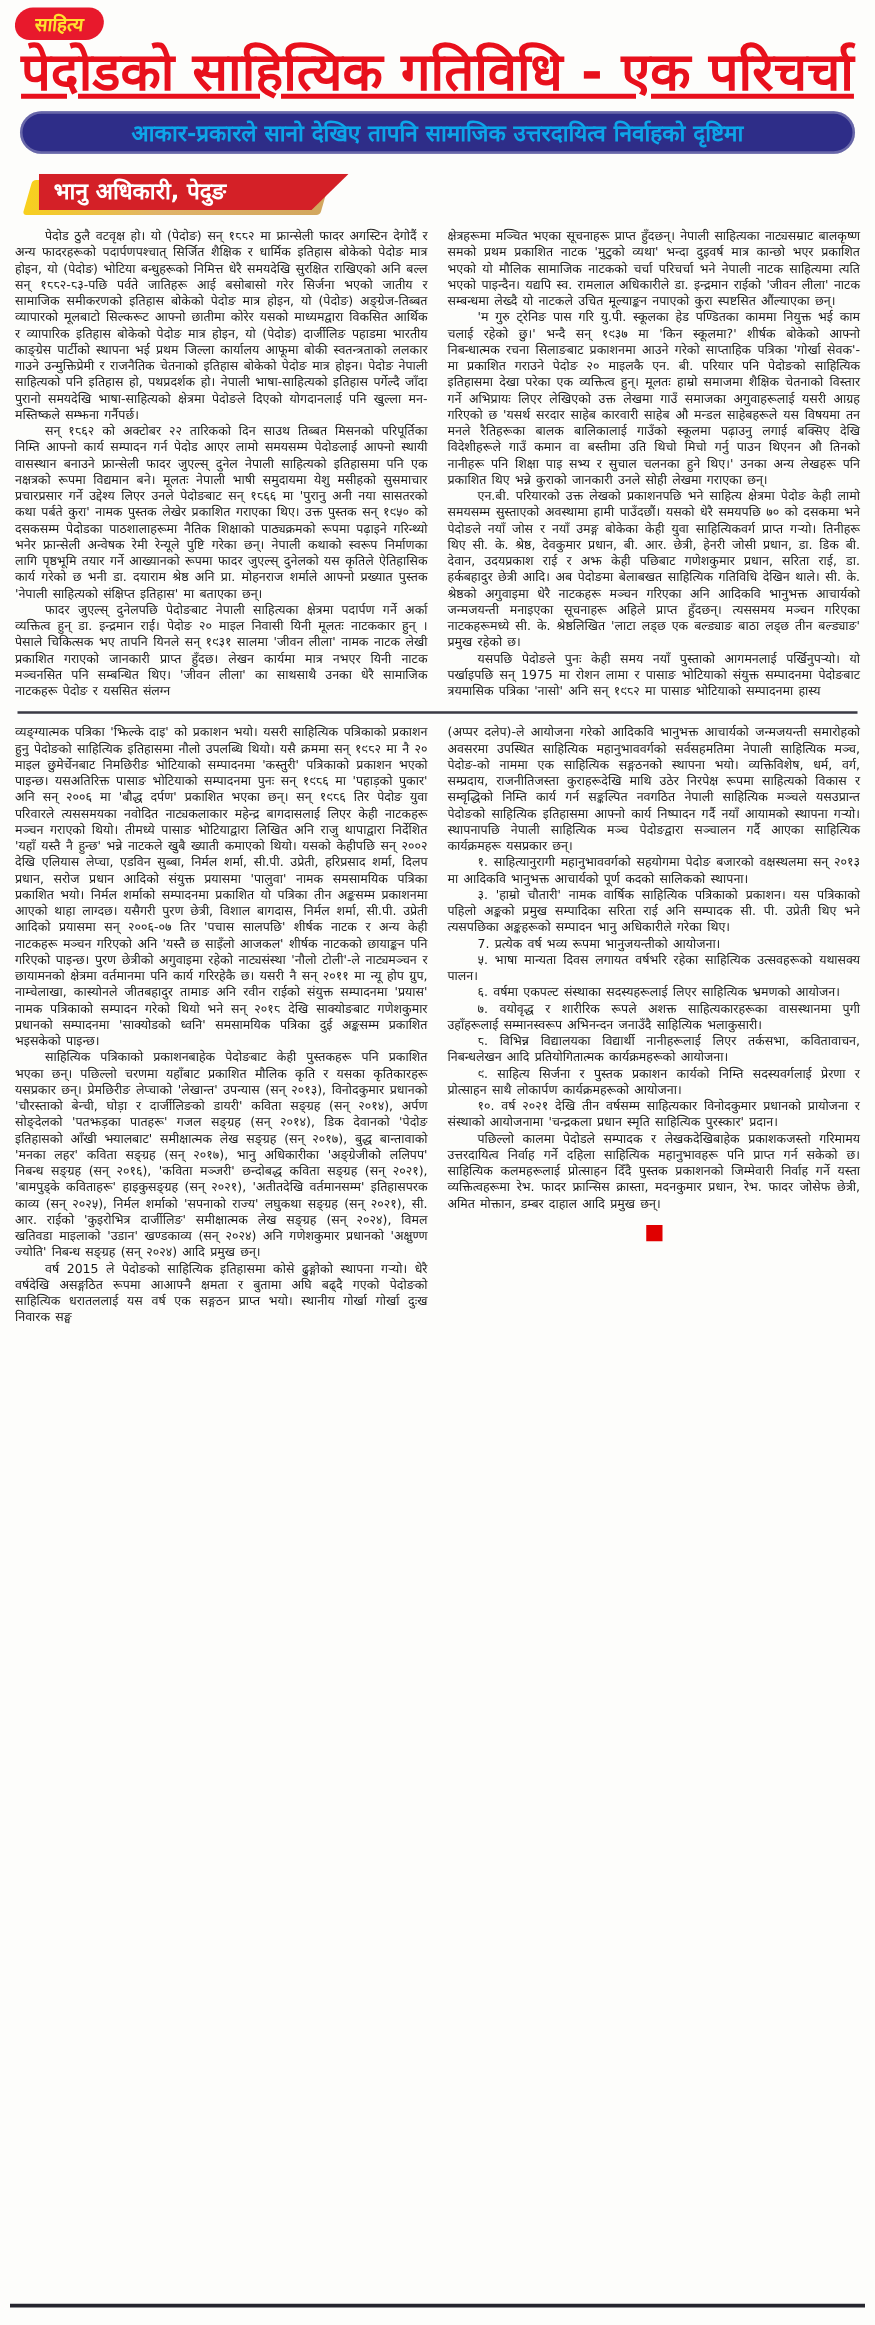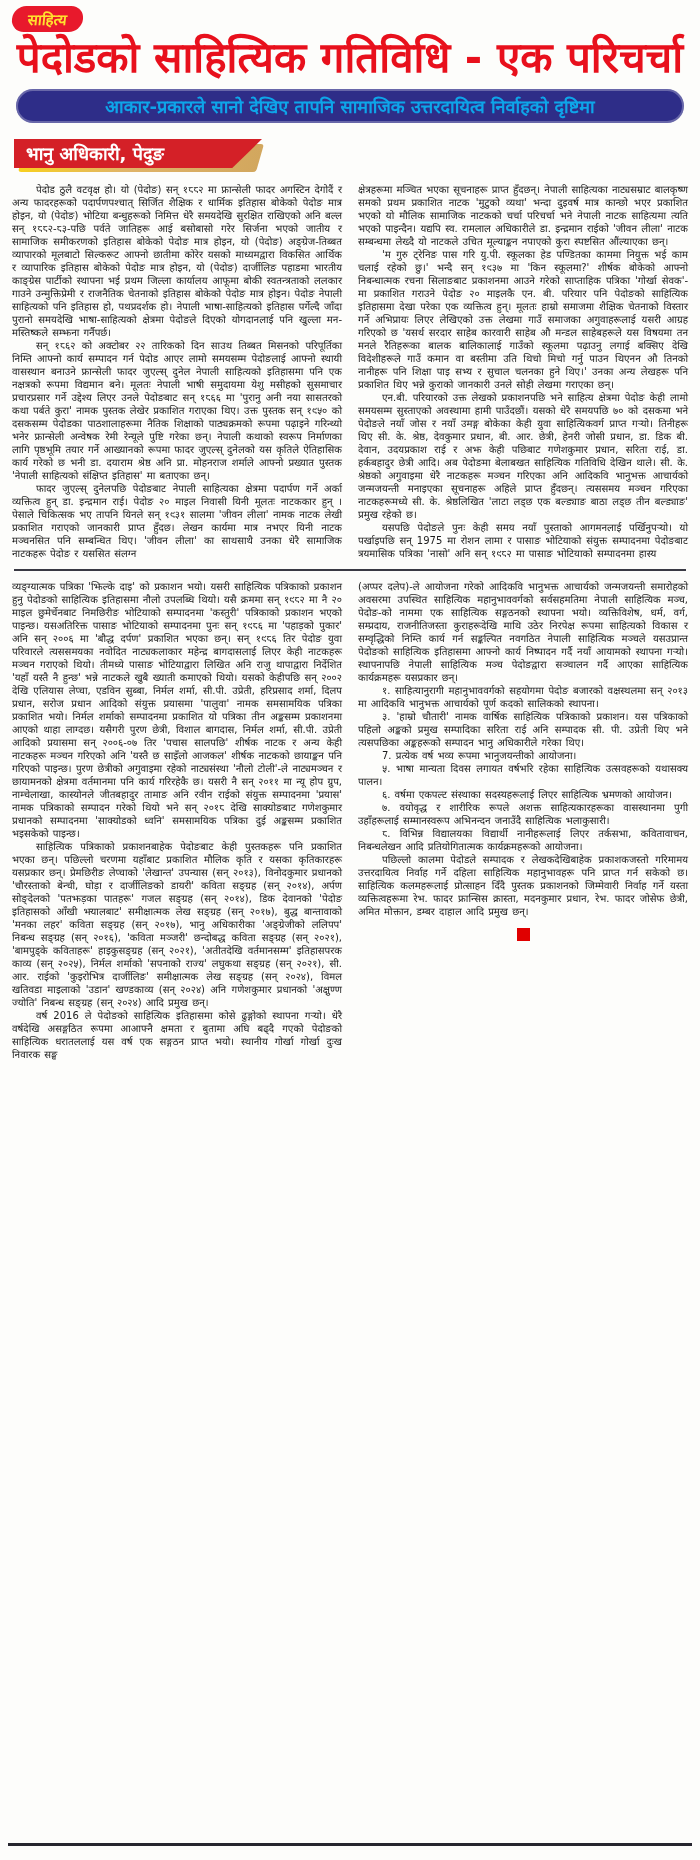--- a/index.html
+++ b/index.html
@@ -11,37 +11,37 @@
   .page{padding:4px 12px 0 12px;position:relative;height:1852px;box-sizing:border-box;}
 
   
   .lit-badge{
     display:inline-block;background:#e8192c;color:#ffe22e;
     font-weight:bold;font-size:15px;padding:3px 16px;border-radius:14px;
     transform:skewX(-6deg);margin:2px 0 0 0;
   }
   .main-title{
     text-align:center;color:#e8101c;font-weight:bold;
-    font-size:42px;line-height:1.12;margin:2px 0 8px 0;letter-spacing:0;
+    font-size:42px;line-height:1.12;margin:2px 0 8px 0;letter-spacing:0;text-decoration:underline;
   }
   .subtitle-bar{
     margin:0 4px;background:#2e2d88;color:#0ea5e9;border-radius:18px;
     text-align:center;font-weight:bold;font-size:18px;padding:5px 6px;
     box-shadow:inset 0 0 0 2px rgba(255,255,255,.28);
   }
 
   
   .byline-wrap{position:relative;height:36px;margin:16px 0 8px 2px;width:260px;}
   .byline-back{
     position:absolute;left:8px;top:5px;width:238px;height:28px;
     background:linear-gradient(90deg,#f8d01e 0%,#e0b468 45%,#d2a75e 100%);
     transform:skewX(-16deg);border-radius:3px;
   }
   .byline-ribbon{
-    position:absolute;left:0;top:0;width:248px;height:29px;
+    position:absolute;left:17px;top:0;width:248px;height:29px;
     background:#d42027;color:#ffffff;font-weight:bold;font-size:18px;
     line-height:29px;padding-left:12px;box-sizing:border-box;
     clip-path:polygon(0 0,100% 0,88% 100%,0 100%);
   }
 
   
   .cols{display:grid;grid-template-columns:1fr 1fr;column-gap:16px;}
   .col{min-width:0;}
   .para{
     margin:0;font-size:10px;line-height:1.30;text-align:justify;
@@ -91,32 +91,34 @@
         <p class="para">यसपछि पेदोङले पुनः केही समय नयाँ पुस्ताको आगमनलाई पर्खिनुपऱ्यो। यो पर्खाइपछि सन् 1975 मा रोशन लामा र पासाङ भोटियाको संयुक्त सम्पादनमा पेदोङबाट त्रयमासिक पत्रिका 'नासो' अनि सन् १९८२ मा पासाङ भोटियाको सम्पादनमा हास्य</p>
       </div>
   </div>
 
   <hr class="section-divider">
 
   <div class="cols">
     <div class="col">
         <p class="para cont">व्यङ्ग्यात्मक पत्रिका 'झिल्के दाइ' को प्रकाशन भयो। यसरी साहित्यिक पत्रिकाको प्रकाशन हुनु पेदोङको साहित्यिक इतिहासमा नौलो उपलब्धि थियो। यसै क्रममा सन् १९८२ मा नै २० माइल छुमेर्चेनबाट निमछिरीङ भोटियाको सम्पादनमा 'कस्तुरी' पत्रिकाको प्रकाशन भएको पाइन्छ। यसअतिरिक्त पासाङ भोटियाको सम्पादनमा पुनः सन् १९८६ मा 'पहाड़को पुकार' अनि सन् २००६ मा 'बौद्ध दर्पण' प्रकाशित भएका छन्। सन् १९८६ तिर पेदोङ युवा परिवारले त्यससमयका नवोदित नाट्यकलाकार महेन्द्र बागदासलाई लिएर केही नाटकहरू मञ्चन गराएको थियो। तीमध्ये पासाङ भोटियाद्वारा लिखित अनि राजु थापाद्वारा निर्देशित 'यहाँ यस्तै नै हुन्छ' भन्ने नाटकले खुबै ख्याती कमाएको थियो। यसको केहीपछि सन् २००२ देखि एलियास लेप्चा, एडविन सुब्बा, निर्मल शर्मा, सी.पी. उप्रेती, हरिप्रसाद शर्मा, दिलप प्रधान, सरोज प्रधान आदिको संयुक्त प्रयासमा 'पालुवा' नामक समसामयिक पत्रिका प्रकाशित भयो। निर्मल शर्माको सम्पादनमा प्रकाशित यो पत्रिका तीन अङ्कसम्म प्रकाशनमा आएको थाहा लाग्दछ। यसैगरी पुरण छेत्री, विशाल बागदास, निर्मल शर्मा, सी.पी. उप्रेती आदिको प्रयासमा सन् २००६-०७ तिर 'पचास सालपछि' शीर्षक नाटक र अन्य केही नाटकहरू मञ्चन गरिएको अनि 'यस्तै छ साइँलो आजकल' शीर्षक नाटकको छायाङ्कन पनि गरिएको पाइन्छ। पुरण छेत्रीको अगुवाइमा रहेको नाट्यसंस्था 'नौलो टोली'-ले नाट्यमञ्चन र छायामनको क्षेत्रमा वर्तमानमा पनि कार्य गरिरहेकै छ। यसरी नै सन् २०११ मा न्यू होप ग्रुप, नाम्चेलाखा, कास्योनले जीतबहादुर तामाङ अनि रवीन राईको संयुक्त सम्पादनमा 'प्रयास' नामक पत्रिकाको सम्पादन गरेको थियो भने सन् २०१८ देखि साक्योङबाट गणेशकुमार प्रधानको सम्पादनमा 'साक्योडको ध्वनि' समसामयिक पत्रिका दुई अङ्कसम्म प्रकाशित भइसकेको पाइन्छ।</p>
         <p class="para">साहित्यिक पत्रिकाको प्रकाशनबाहेक पेदोङबाट केही पुस्तकहरू पनि प्रकाशित भएका छन्। पछिल्लो चरणमा यहाँबाट प्रकाशित मौलिक कृति र यसका कृतिकारहरू यसप्रकार छन्। प्रेमछिरीङ लेप्चाको 'लेखान्त' उपन्यास (सन् २०१३), विनोदकुमार प्रधानको 'चौरस्ताको बेन्ची, घोड़ा र दार्जीलिङको डायरी' कविता सङ्ग्रह (सन् २०१४), अर्पण सोङ्देलको 'पतझड़का पातहरू' गजल सङ्ग्रह (सन् २०१४), डिक देवानको 'पेदोङ इतिहासको आँखी झ्यालबाट' समीक्षात्मक लेख सङ्ग्रह (सन् २०१७), बुद्ध बान्तावाको 'मनका लहर' कविता सङ्ग्रह (सन् २०१७), भानु अधिकारीका 'अङ्ग्रेजीको ललिपप' निबन्ध सङ्ग्रह (सन् २०१६), 'कविता मञ्जरी' छन्दोबद्ध कविता सङ्ग्रह (सन् २०२१), 'बामपुड्के कविताहरू' हाइकुसङ्ग्रह (सन् २०२१), 'अतीतदेखि वर्तमानसम्म' इतिहासपरक काव्य (सन् २०२५), निर्मल शर्माको 'सपनाको राज्य' लघुकथा सङ्ग्रह (सन् २०२१), सी. आर. राईको 'कुइरोभित्र दार्जीलिङ' समीक्षात्मक लेख सङ्ग्रह (सन् २०२४), विमल खतिवडा माइलाको 'उडान' खण्डकाव्य (सन् २०२४) अनि गणेशकुमार प्रधानको 'अक्षुण्ण ज्योति' निबन्ध सङ्ग्रह (सन् २०२४) आदि प्रमुख छन्।</p>
-        <p class="para">वर्ष 2016 ले पेदोङको साहित्यिक इतिहासमा कोसे ढुङ्गोको स्थापना गऱ्यो। धेरै वर्षदेखि असङ्गठित रूपमा आआफ्नै क्षमता र बुतामा अघि बढ्दै गएको पेदोङको साहित्यिक धरातललाई यस वर्ष एक सङ्गठन प्राप्त भयो। स्थानीय गोर्खा गोर्खा दुःख निवारक सङ्घ</p>
+        <p class="para">वर्ष 2015 ले पेदोङको साहित्यिक इतिहासमा कोसे ढुङ्गोको स्थापना गऱ्यो। धेरै वर्षदेखि असङ्गठित रूपमा आआफ्नै क्षमता र बुतामा अघि बढ्दै गएको पेदोङको साहित्यिक धरातललाई यस वर्ष एक सङ्गठन प्राप्त भयो। स्थानीय गोर्खा गोर्खा दुःख निवारक सङ्घ</p>
       </div>
     <div class="col">
       <div>
           <p class="para cont">(अप्पर दलेप)-ले आयोजना गरेको आदिकवि भानुभक्त आचार्यको जन्मजयन्ती समारोहको अवसरमा उपस्थित साहित्यिक महानुभाववर्गको सर्वसहमतिमा नेपाली साहित्यिक मञ्च, पेदोङ-को नाममा एक साहित्यिक सङ्गठनको स्थापना भयो। व्यक्तिविशेष, धर्म, वर्ग, सम्प्रदाय, राजनीतिजस्ता कुराहरूदेखि माथि उठेर निरपेक्ष रूपमा साहित्यको विकास र सम्वृद्धिको निम्ति कार्य गर्न सङ्कल्पित नवगठित नेपाली साहित्यिक मञ्चले यसउप्रान्त पेदोङको साहित्यिक इतिहासमा आफ्नो कार्य निष्पादन गर्दै नयाँ आयामको स्थापना गऱ्यो। स्थापनापछि नेपाली साहित्यिक मञ्च पेदोङद्वारा सञ्चालन गर्दै आएका साहित्यिक कार्यक्रमहरू यसप्रकार छन्।</p>
           <p class="para">१. साहित्यानुरागी महानुभाववर्गको सहयोगमा पेदोङ बजारको वक्षस्थलमा सन् २०१३ मा आदिकवि भानुभक्त आचार्यको पूर्ण कदको सालिकको स्थापना।</p>
           <p class="para">३. 'हाम्रो चौतारी' नामक वार्षिक साहित्यिक पत्रिकाको प्रकाशन। यस पत्रिकाको पहिलो अङ्कको प्रमुख सम्पादिका सरिता राई अनि सम्पादक सी. पी. उप्रेती थिए भने त्यसपछिका अङ्कहरूको सम्पादन भानु अधिकारीले गरेका थिए।</p>
           <p class="para">7. प्रत्येक वर्ष भव्य रूपमा भानुजयन्तीको आयोजना।</p>
           <p class="para">५. भाषा मान्यता दिवस लगायत वर्षभरि रहेका साहित्यिक उत्सवहरूको यथासक्य पालन।</p>
           <p class="para">६. वर्षमा एकपल्ट संस्थाका सदस्यहरूलाई लिएर साहित्यिक भ्रमणको आयोजन।</p>
           <p class="para">७. वयोवृद्ध र शारीरिक रूपले अशक्त साहित्यकारहरूका वासस्थानमा पुगी उहाँहरूलाई सम्मानस्वरूप अभिनन्दन जनाउँदै साहित्यिक भलाकुसारी।</p>
           <p class="para">८. विभिन्न विद्यालयका विद्यार्थी नानीहरूलाई लिएर तर्कसभा, कवितावाचन, निबन्धलेखन आदि प्रतियोगितात्मक कार्यक्रमहरूको आयोजना।</p>
+          <p class="para">९. साहित्य सिर्जना र पुस्तक प्रकाशन कार्यको निम्ति सदस्यवर्गलाई प्रेरणा र प्रोत्साहन साथै लोकार्पण कार्यक्रमहरूको आयोजना।</p>
+          <p class="para">१०. वर्ष २०२१ देखि तीन वर्षसम्म साहित्यकार विनोदकुमार प्रधानको प्रायोजना र संस्थाको आयोजनामा 'चन्द्रकला प्रधान स्मृति साहित्यिक पुरस्कार' प्रदान।</p>
           <p class="para">पछिल्लो कालमा पेदोडले सम्पादक र लेखकदेखिबाहेक प्रकाशकजस्तो गरिमामय उत्तरदायित्व निर्वाह गर्ने दहिला साहित्यिक महानुभावहरू पनि प्राप्त गर्न सकेको छ। साहित्यिक कलमहरूलाई प्रोत्साहन दिँदै पुस्तक प्रकाशनको जिम्मेवारी निर्वाह गर्ने यस्ता व्यक्तित्वहरूमा रेभ. फादर फ्रान्सिस क्रास्ता, मदनकुमार प्रधान, रेभ. फादर जोसेफ छेत्री, अमित मोक्तान, डम्बर दाहाल आदि प्रमुख छन्।</p>
         </div>
       <span class="end-mark" title=""></span>
     </div>
   </div>
 
   <div class="bottom-rule"></div>
 </div>
 
 </body></html>

